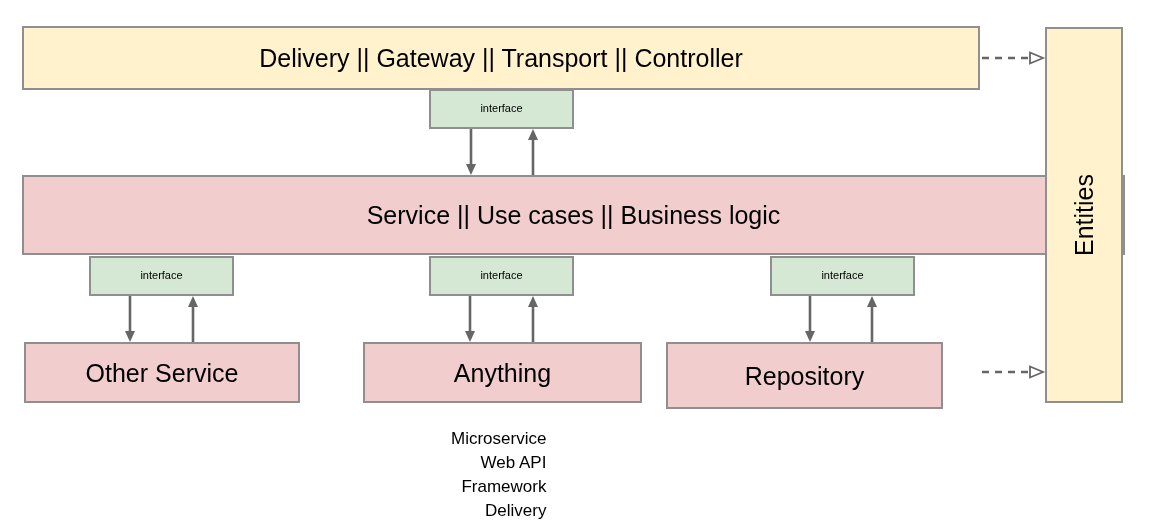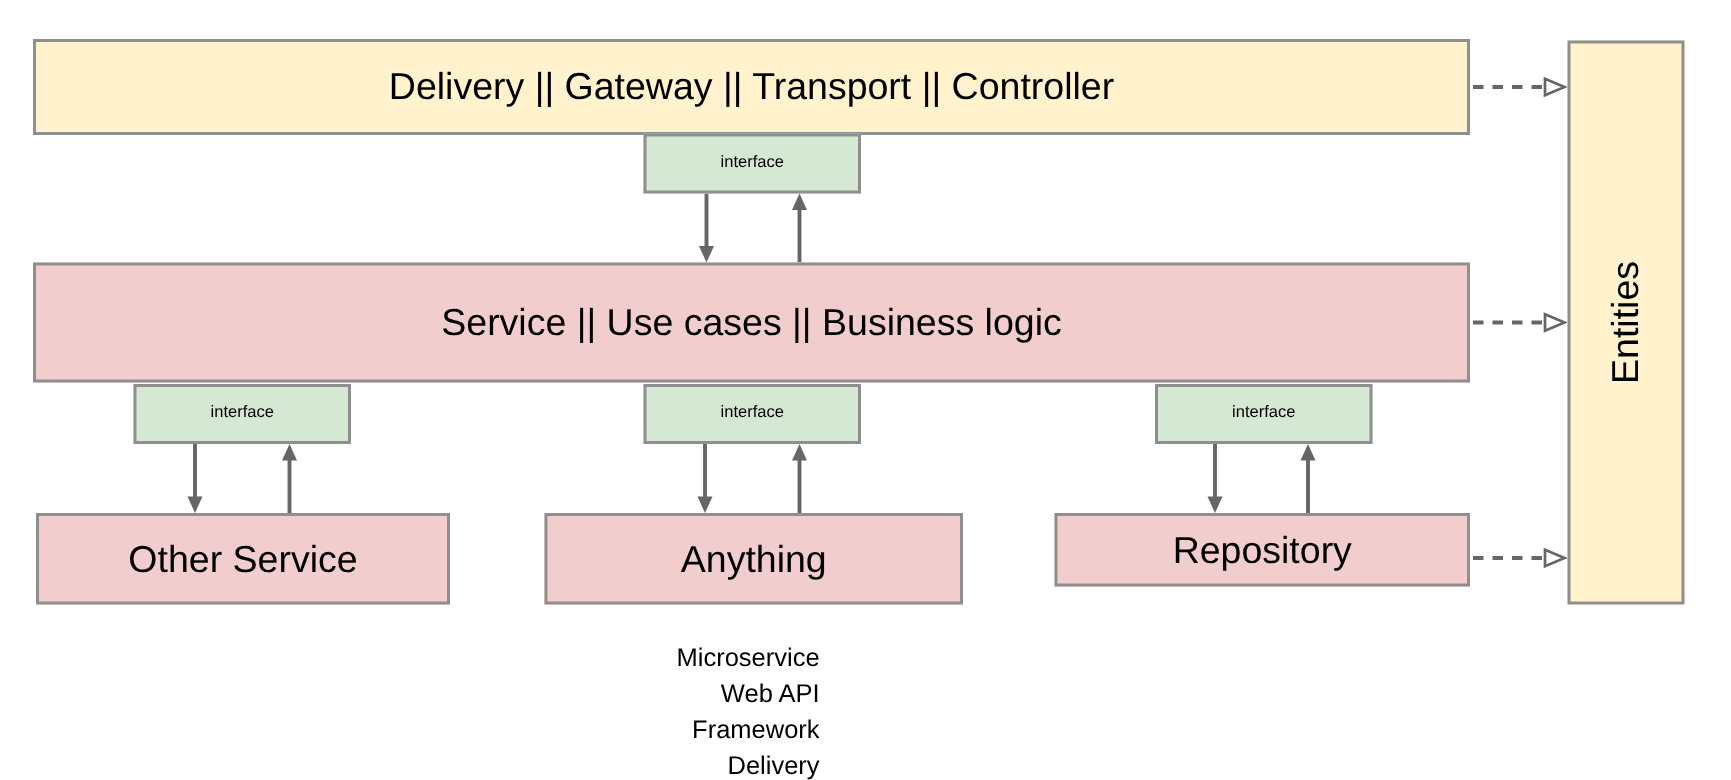--- a/index.html
+++ b/index.html
@@ -28,27 +28,27 @@
     line-height:1.2;
   }
   .fill-yellow{background:var(--yellow);}
   .fill-pink{background:var(--pink);}
   .fill-green{background:var(--green);}
   .lbl-lg{font-size:25px;}
   .lbl-sm{font-size:11px;}
 
   .box-delivery { left:22px;  top:26px;  width:958px; height:64px; }
   .box-iface-top{ left:429px; top:89px;  width:145px; height:40px; }
-  .box-service  { left:22px;  top:175px; width:958px; height:80px; }
+  .box-service  { left:22px;  top:175px; width:1103px; height:80px; }
   .box-iface-l  { left:89px;  top:256px; width:145px; height:40px; }
   .box-iface-m  { left:429px; top:256px; width:145px; height:40px; }
   .box-iface-r  { left:770px; top:256px; width:145px; height:40px; }
   .box-other    { left:24px;  top:342px; width:276px; height:61px; }
   .box-anything { left:363px; top:342px; width:279px; height:61px; }
-  .box-repo     { left:703px; top:342px; width:277px; height:49px; }
+  .box-repo     { left:666px; top:342px; width:277px; height:67px; }
   .box-entities { left:1045px;top:27px;  width:78px;  height:376px; }
 
   .rot-label{
     transform:rotate(-90deg);
     white-space:nowrap;
     font-size:25px;
   }
   .edges{
     position:absolute;left:0;top:0;width:1154px;height:520px;
     pointer-events:none;

